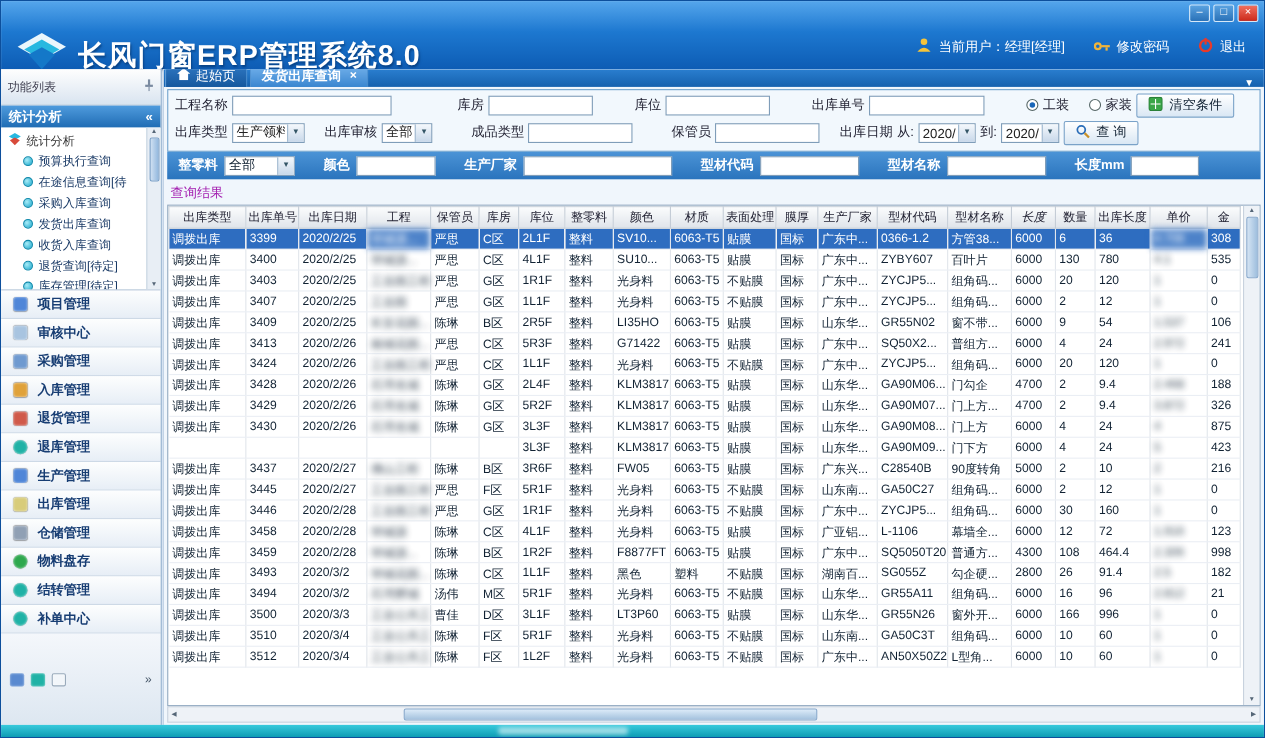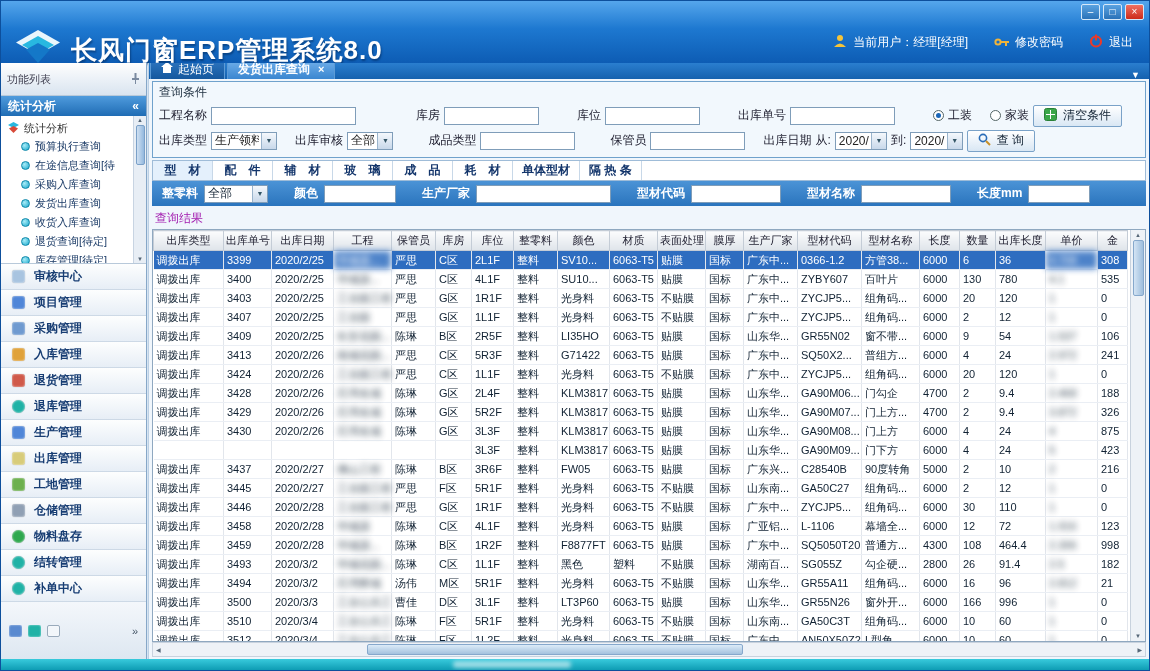--- a/index.html
+++ b/index.html
@@ -223,28 +223,28 @@
           </div>
         </div>
       <div class="tree-scroll">
         <span>▲</span>
         <div class="tsb-thumb"></div>
         <span>▼</span>
       </div>
     </div>
     <div>
         <div class="menu-item">
+          <span class="menu-icon" style="background: rgb(79, 134, 216);"></span>
+          <span class="menu-label">项目管理</span>
+        </div>
+        <div class="menu-item">
           <span class="menu-icon" style="background: rgb(168, 196, 224);"></span>
           <span class="menu-label">审核中心</span>
         </div>
         <div class="menu-item">
-          <span class="menu-icon" style="background: rgb(79, 134, 216);"></span>
-          <span class="menu-label">项目管理</span>
-        </div>
-        <div class="menu-item">
           <span class="menu-icon" style="background: rgb(111, 154, 208);"></span>
           <span class="menu-label">采购管理</span>
         </div>
         <div class="menu-item">
           <span class="menu-icon" style="background: rgb(224, 162, 58);"></span>
           <span class="menu-label">入库管理</span>
         </div>
         <div class="menu-item">
           <span class="menu-icon" style="background: rgb(208, 90, 74);"></span>
           <span class="menu-label">退货管理</span>
@@ -253,24 +253,20 @@
           <span class="menu-icon circle" style="background: rgb(32, 178, 166);"></span>
           <span class="menu-label">退库管理</span>
         </div>
         <div class="menu-item">
           <span class="menu-icon" style="background: rgb(79, 134, 216);"></span>
           <span class="menu-label">生产管理</span>
         </div>
         <div class="menu-item">
           <span class="menu-icon" style="background: rgb(216, 204, 122);"></span>
           <span class="menu-label">出库管理</span>
-        </div>
-        <div class="menu-item">
-          <span class="menu-icon" style="background: rgb(108, 176, 78);"></span>
-          <span class="menu-label">工地管理</span>
         </div>
         <div class="menu-item">
           <span class="menu-icon" style="background: rgb(144, 160, 180);"></span>
           <span class="menu-label">仓储管理</span>
         </div>
         <div class="menu-item">
           <span class="menu-icon circle" style="background: rgb(46, 168, 78);"></span>
           <span class="menu-label">物料盘存</span>
         </div>
         <div class="menu-item">
@@ -302,21 +298,20 @@
         <span>起始页</span>
       </div>
       <div class="tab active">
         <span>发货出库查询</span>
         <span class="tab-x">×</span>
       </div>
       <span class="tab-dd">▼</span>
     </div>
 
     <div class="query-section">
-      <div class="sec-label">查询条件</div>
       <div class="qrow">
         <span class="flabel">工程名称</span>
         <input class="tin w145" style="">
         <span class="flabel ml56">库房</span>
         <input class="tin w95" style="">
         <span class="flabel ml34">库位</span>
         <input class="tin w95" style="">
         <span class="flabel ml34">出库单号</span>
         <input class="tin w105" style="">
         <span class="radio checked ml34"></span>
@@ -365,30 +360,20 @@
             <svg width="13" height="13" viewBox="0 0 13 13">
                 <circle cx="5" cy="5" r="3.6" fill="none" stroke="#2a6db8" stroke-width="1.6"></circle>
                 <line x1="8" y1="8" x2="12" y2="12" stroke="#c89028" stroke-width="2"></line>
               </svg>
           </span>
           <span>查 询</span>
         </button>
       </div>
     </div>
 
-    <div class="mat-tabs">
-        <div class="mat-tab active">型　材</div>
-        <div class="mat-tab">配　件</div>
-        <div class="mat-tab">辅　材</div>
-        <div class="mat-tab">玻　璃</div>
-        <div class="mat-tab">成　品</div>
-        <div class="mat-tab">耗　材</div>
-        <div class="mat-tab">单体型材</div>
-        <div class="mat-tab">隔 热 条</div>
-      </div>
 
     <div class="filter-bar">
       <span class="flabel">整零料</span>
       <span class="combo w64">
         <span class="combo-text" style="color:#123">全部</span>
         <span class="combo-arrow">▼</span>
       </span>
       <span class="fgap"></span>
       <span class="flabel">颜色</span>
       <input class="tin w72" style="">
@@ -420,21 +405,21 @@
               <th style="width: 36px;">库房</th>
               <th style="width: 42px;">库位</th>
               <th style="width: 44px;">整零料</th>
               <th style="width: 52px;">颜色</th>
               <th style="width: 48px;">材质</th>
               <th style="width: 48px;">表面处理</th>
               <th style="width: 38px;">膜厚</th>
               <th style="width: 54px;">生产厂家</th>
               <th style="width: 64px;">型材代码</th>
               <th style="width: 58px;">型材名称</th>
-              <th style="width: 40px;">长度</th>
+              <th style="width: 40px; font-style: italic;">长度</th>
               <th style="width: 36px;">数量</th>
               <th style="width: 50px;">出库长度</th>
               <th style="width: 52px;">单价</th>
               <th style="width: 30px;">金</th>
             </tr>
           </thead>
         <tbody>
             <tr class="selected">
               <td>调拨出库</td>
               <td>3399</td>
@@ -732,21 +717,21 @@
               <td>整料</td>
               <td>光身料</td>
               <td>6063-T5</td>
               <td>不贴膜</td>
               <td>国标</td>
               <td>广东中...</td>
               <td>ZYCJP5...</td>
               <td>组角码...</td>
               <td>6000</td>
               <td>30</td>
-              <td>110</td>
+              <td>160</td>
               <td class="blurred">1</td>
               <td>0</td>
             </tr>
             <tr>
               <td>调拨出库</td>
               <td>3458</td>
               <td>2020/2/28</td>
               <td class="blurred">华城源</td>
               <td>陈琳</td>
               <td>C区</td>

